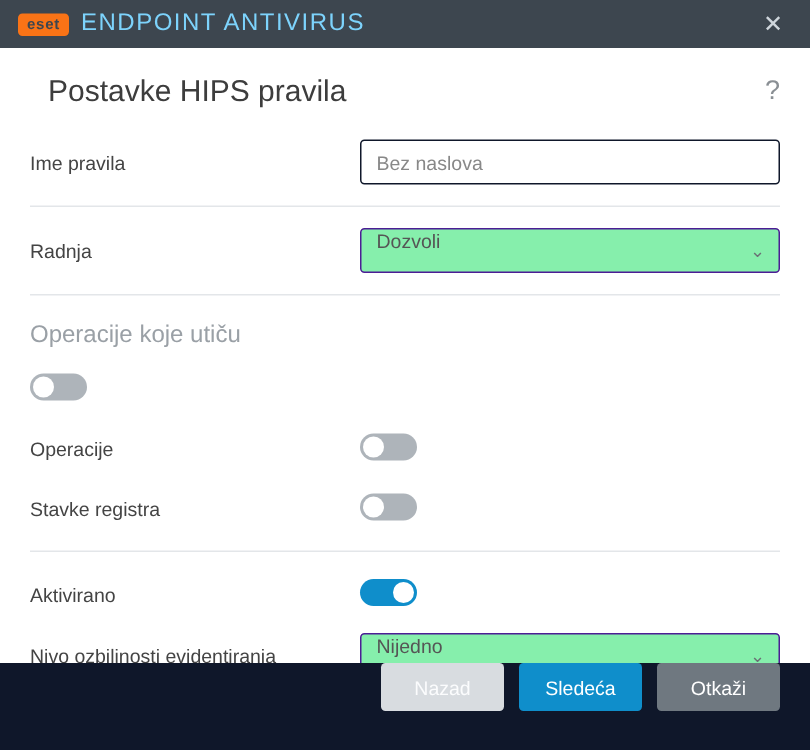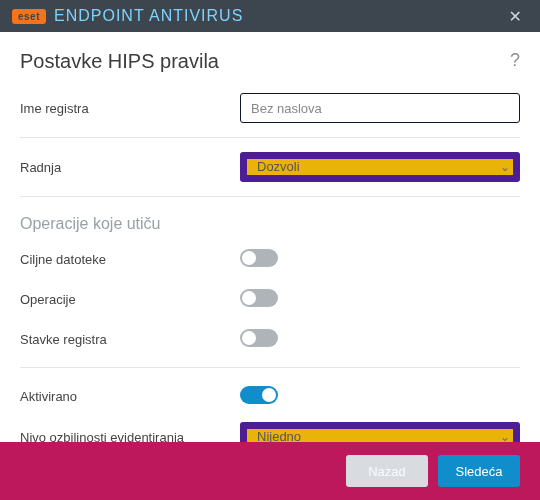--- a/index.html
+++ b/index.html
@@ -42,20 +42,21 @@
   .titlebar .spacer { flex: 1; }
   .titlebar .close {
     font-size: 16px;
     color: #cfd6dc;
     cursor: pointer;
     padding: 4px 6px;
   }
   .header {
     display: flex;
     padding: 18px 20px 14px 20px;
+    margin-left: 12px;
   }
   .header h1 {
     font-size: 20px;
     font-weight: 400;
     color: #3d3d3d;
     flex: 1;
   }
   .header .help {
     font-size: 18px;
     color: #8a8f94;
@@ -85,26 +86,26 @@
     border-radius: 3px;
     padding: 0 10px;
     font-size: 13px;
     color: #555;
     background: #fff;
   }
   .text-input::placeholder { color: #888; }
   .select {
     width: 100%;
     height: 30px;
-    border: 7px solid #4c1d95;
+    border: 1px solid #4c1d95;
     border-radius: 3px;
     padding: 0 30px 0 10px;
     font-size: 13px;
     color: #555;
-    background: #eab308;
+    background: #86efac;
     appearance: none;
     position: relative;
   }
   .select-wrap {
     position: relative;
     width: 100%;
   }
   .select-wrap .chevron {
     position: absolute;
     right: 10px;
@@ -148,23 +149,23 @@
   }
   .toggle.on .knob {
     left: 22px;
   }
   .footer {
     position: absolute;
     bottom: 0;
     left: 0;
     right: 0;
     height: 58px;
-    background: #be185d;
-    display: flex;
-    align-items: center;
+    background: #0f172a;
+    display: flex;
+    align-items: flex-start;
     justify-content: flex-end;
     gap: 10px;
     padding: 0 20px;
   }
   .btn {
     min-width: 82px;
     height: 32px;
     border: none;
     border-radius: 3px;
     font-size: 13px;
@@ -198,21 +199,21 @@
 </div>
 
 <div class="header">
   <h1>Postavke HIPS pravila</h1>
   <div class="help">?</div>
 </div>
 
 <div class="content">
 
   <div class="row">
-    <div class="label">Ime registra</div>
+    <div class="label">Ime pravila</div>
     <div class="control">
       <input type="text" class="text-input" placeholder="Bez naslova" value="" style="">
     </div>
   </div>
 
   <hr class="divider">
 
   <div class="row">
     <div class="label">Radnja</div>
     <div class="control">
@@ -221,21 +222,20 @@
         <span class="chevron">⌄</span>
       </div>
     </div>
   </div>
 
   <hr class="divider">
 
   <div class="section-label">Operacije koje utiču</div>
 
   <div class="row">
-    <div class="label">Ciljne datoteke</div>
     <div class="control">
       <div class="toggle"><div class="knob"></div></div>
     </div>
   </div>
 
   <div class="row">
     <div class="label">Operacije</div>
     <div class="control">
       <div class="toggle"><div class="knob"></div></div>
     </div>
@@ -272,13 +272,14 @@
     <div class="control">
       <div class="toggle"><div class="knob"></div></div>
     </div>
   </div>
 
 </div>
 
 <div class="footer">
   <button class="btn disabled">Nazad</button>
   <button class="btn primary">Sledeća</button>
+  <button class="btn secondary">Otkaži</button>
 </div>
 
 </body></html>

